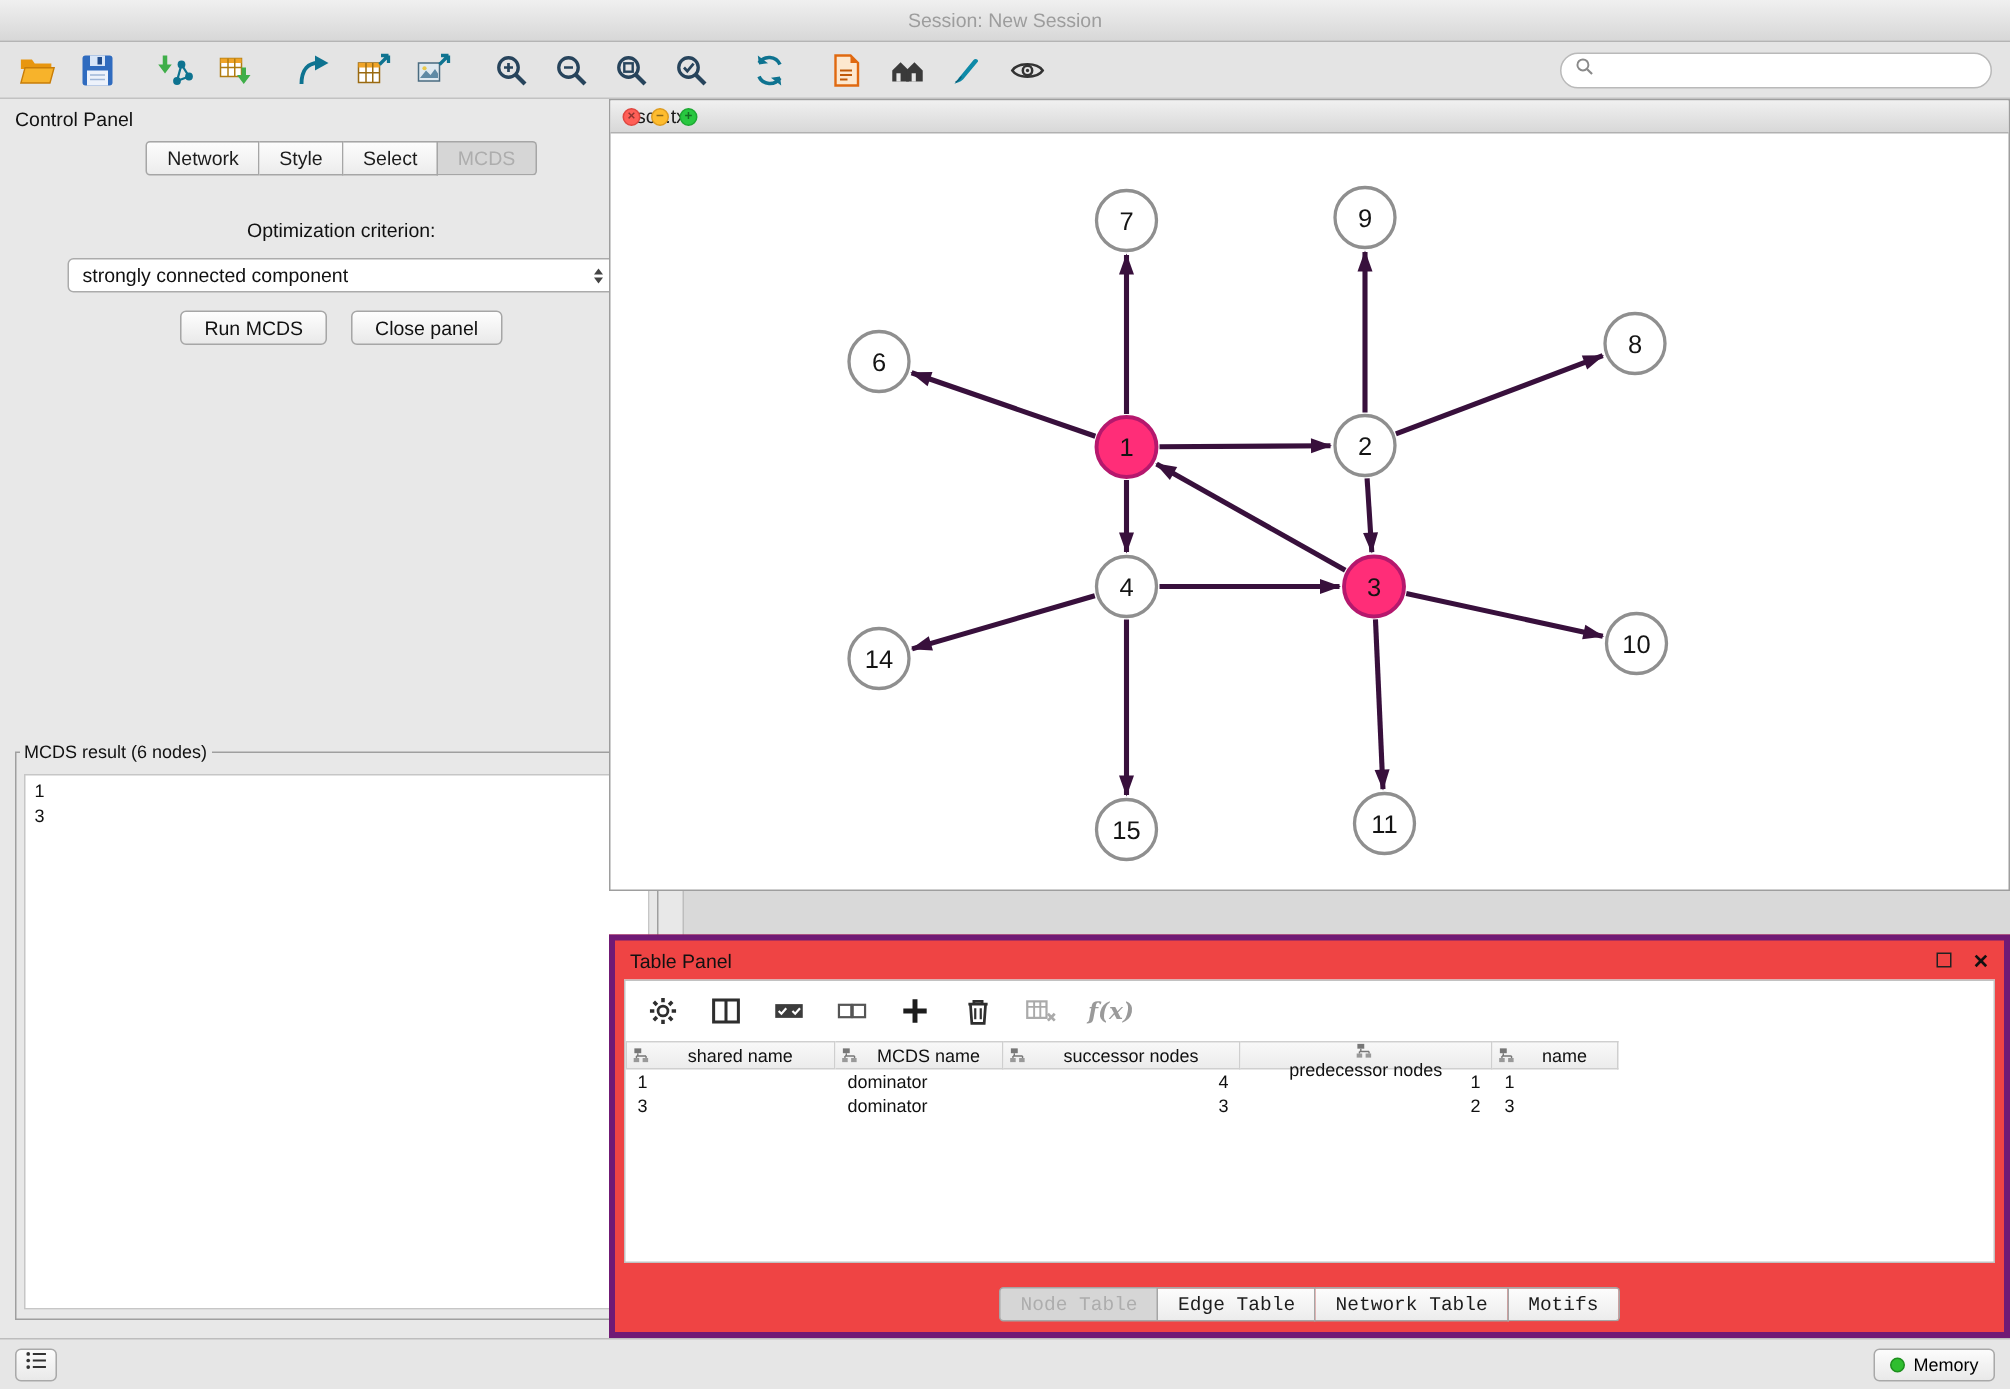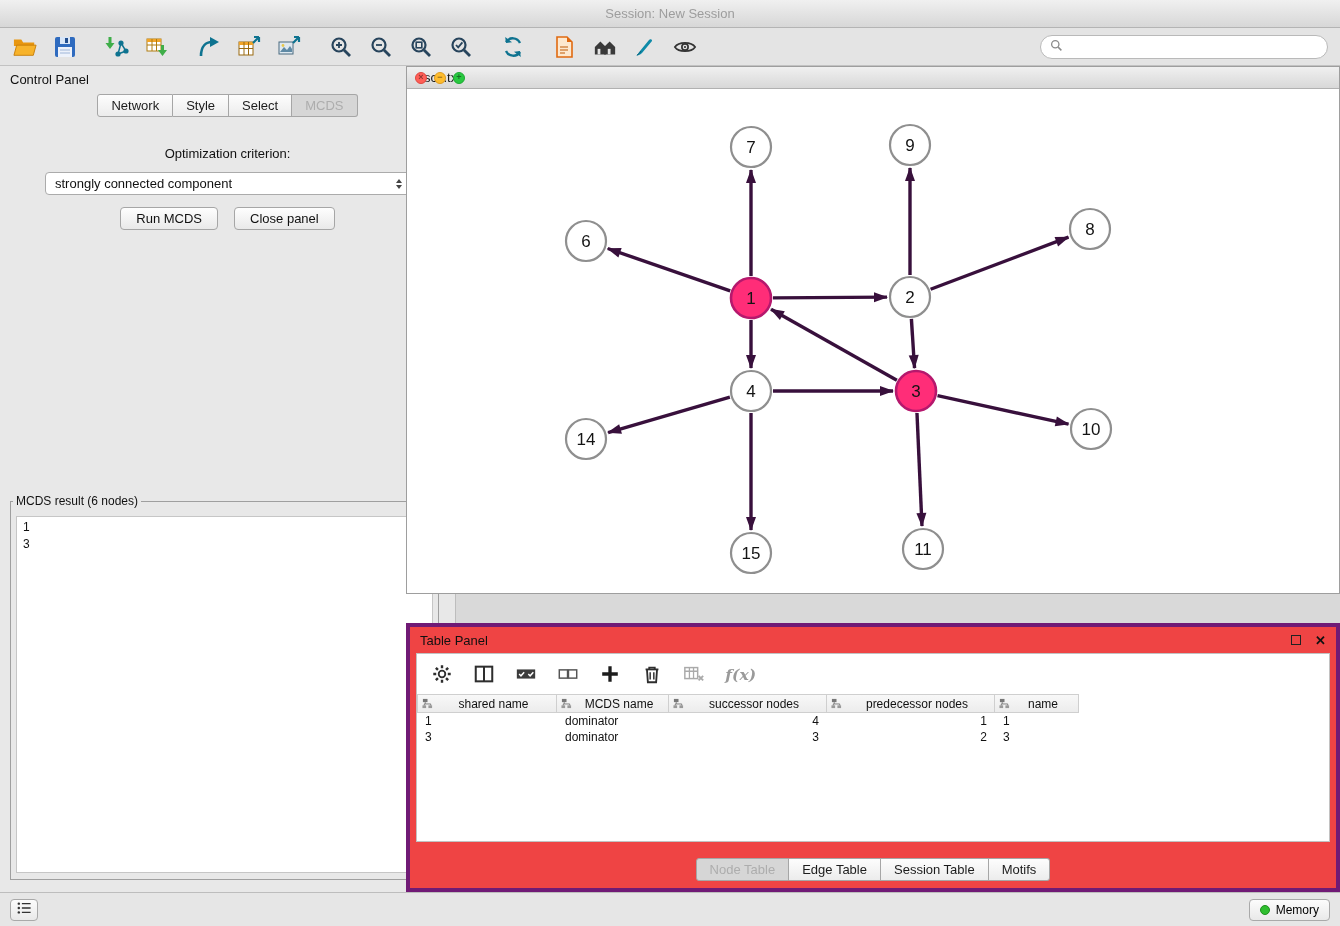--- a/index.html
+++ b/index.html
@@ -96,21 +96,21 @@
   .tp-head { display:flex; }
   .th {
     height:19px; background:linear-gradient(#f8f8f8,#ececec); border:1px solid #cfcfcf; border-left:none;
     display:flex; align-items:center; padding:0 4px; font-size:12px;
   }
   .th:first-child { border-left:1px solid #cfcfcf; }
   .th-ic { display:flex; align-items:center; margin-right:2px; }
   .th-label { flex:1; text-align:center; }
   .tr { display:flex; height:16px; line-height:16px; font-size:12px; }
   .td { padding:0 8px; white-space:nowrap; overflow:hidden; }
-  .tp-tabs { position:absolute; left:0; right:0; bottom:7px; display:flex; justify-content:center; }
+  .tp-tabs { position:absolute; left:0; right:0; bottom:7px; display:flex; justify-content:center;font-family:Liberation Mono, monospace; }
   
   .statusbar {
     position:absolute; left:0; right:0; bottom:0; height:34px; background:#e6e6e6; border-top:1px solid #bdbdbd;
     display:flex; align-items:center; padding:0 10px;
   }
   .status-left-btn {
     width:28px; height:22px; border:1px solid #a9a9a9; border-radius:4px;
     background:linear-gradient(#fcfcfc,#e9e9e9); display:flex; align-items:center; justify-content:center; cursor:pointer;
   }
   .sb-spacer { flex:1; }
@@ -481,21 +481,21 @@
               <span class="th-ic">
                 <svg viewBox="0 0 12 12" width="11" height="11">
                   <rect x="1" y="1" width="5" height="3.5" fill="#777"></rect>
                   <rect x="0.5" y="8" width="4" height="3" fill="#999"></rect>
                   <rect x="7" y="8" width="4" height="3" fill="#999"></rect>
                   <path d="M3.5 4.5v2M2.5 6.5h7M2.5 6.5V8M9.5 6.5V8" stroke="#777" fill="none"></path>
                 </svg>
               </span>
               <span class="th-label">successor nodes</span>
             </div>
-            <div class="th" style="width: 168px;">
+            <div class="th" style="width: 168px; flex-direction: column;">
               <span class="th-ic">
                 <svg viewBox="0 0 12 12" width="11" height="11">
                   <rect x="1" y="1" width="5" height="3.5" fill="#777"></rect>
                   <rect x="0.5" y="8" width="4" height="3" fill="#999"></rect>
                   <rect x="7" y="8" width="4" height="3" fill="#999"></rect>
                   <path d="M3.5 4.5v2M2.5 6.5h7M2.5 6.5V8M9.5 6.5V8" stroke="#777" fill="none"></path>
                 </svg>
               </span>
               <span class="th-label">predecessor nodes</span>
             </div>
@@ -525,21 +525,21 @@
               <div class="td" style="width: 158px; text-align: right;">3</div>
               <div class="td" style="width: 168px; text-align: right;">2</div>
               <div class="td" style="width: 84px; text-align: left;">3</div>
             </div>
           </div>
       </div>
     </div>
     <div class="tp-tabs">
         <button class="tab-btn active">Node Table</button>
         <button class="tab-btn">Edge Table</button>
-        <button class="tab-btn">Session Table</button>
+        <button class="tab-btn">Network Table</button>
         <button class="tab-btn">Motifs</button>
       </div>
   </div>
 
 </div>
 
 <div class="statusbar">
   <span class="status-left-btn">
     <span>
       <svg viewBox="0 0 18 16" width="17" height="14">

